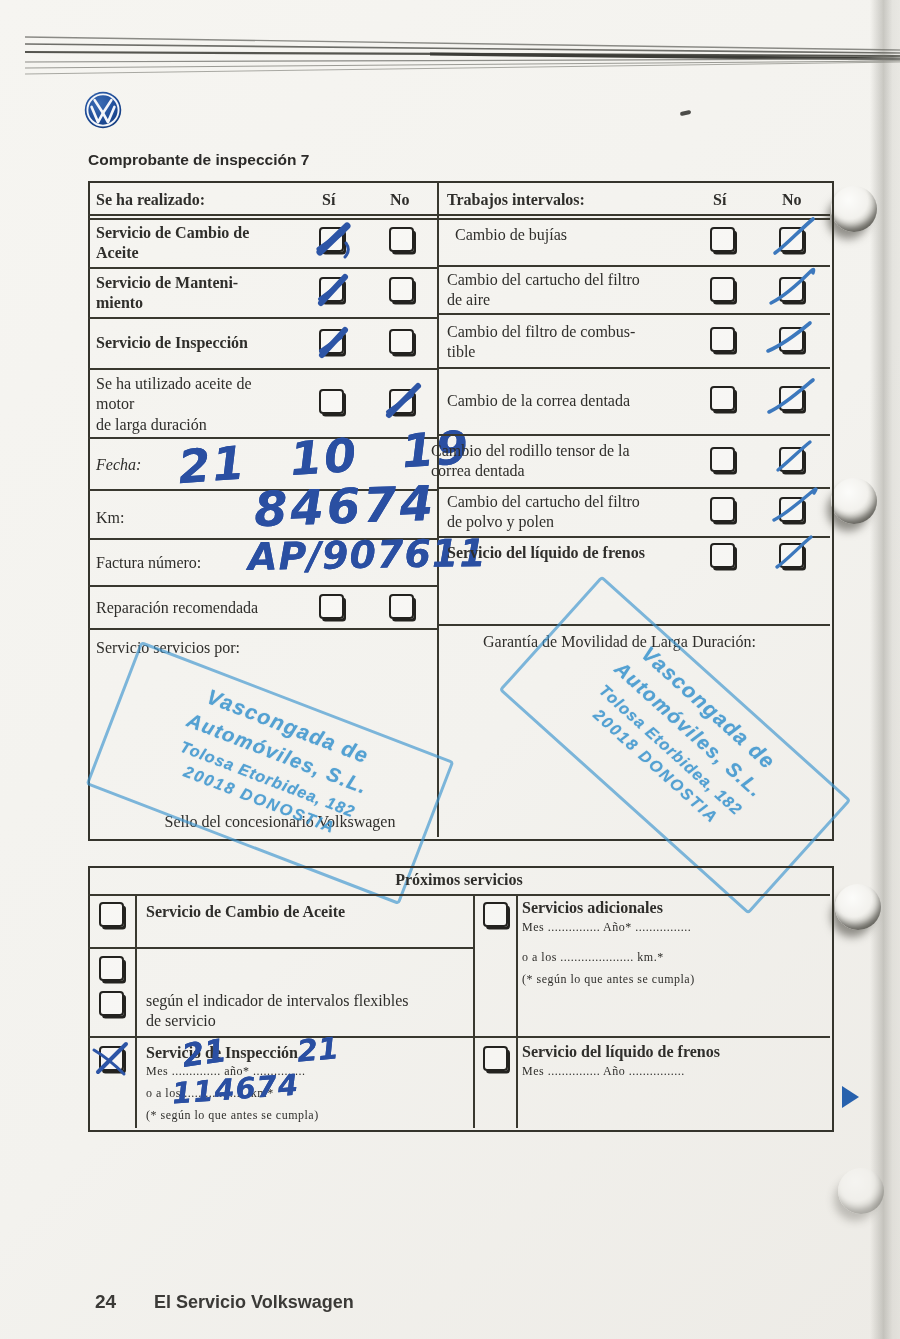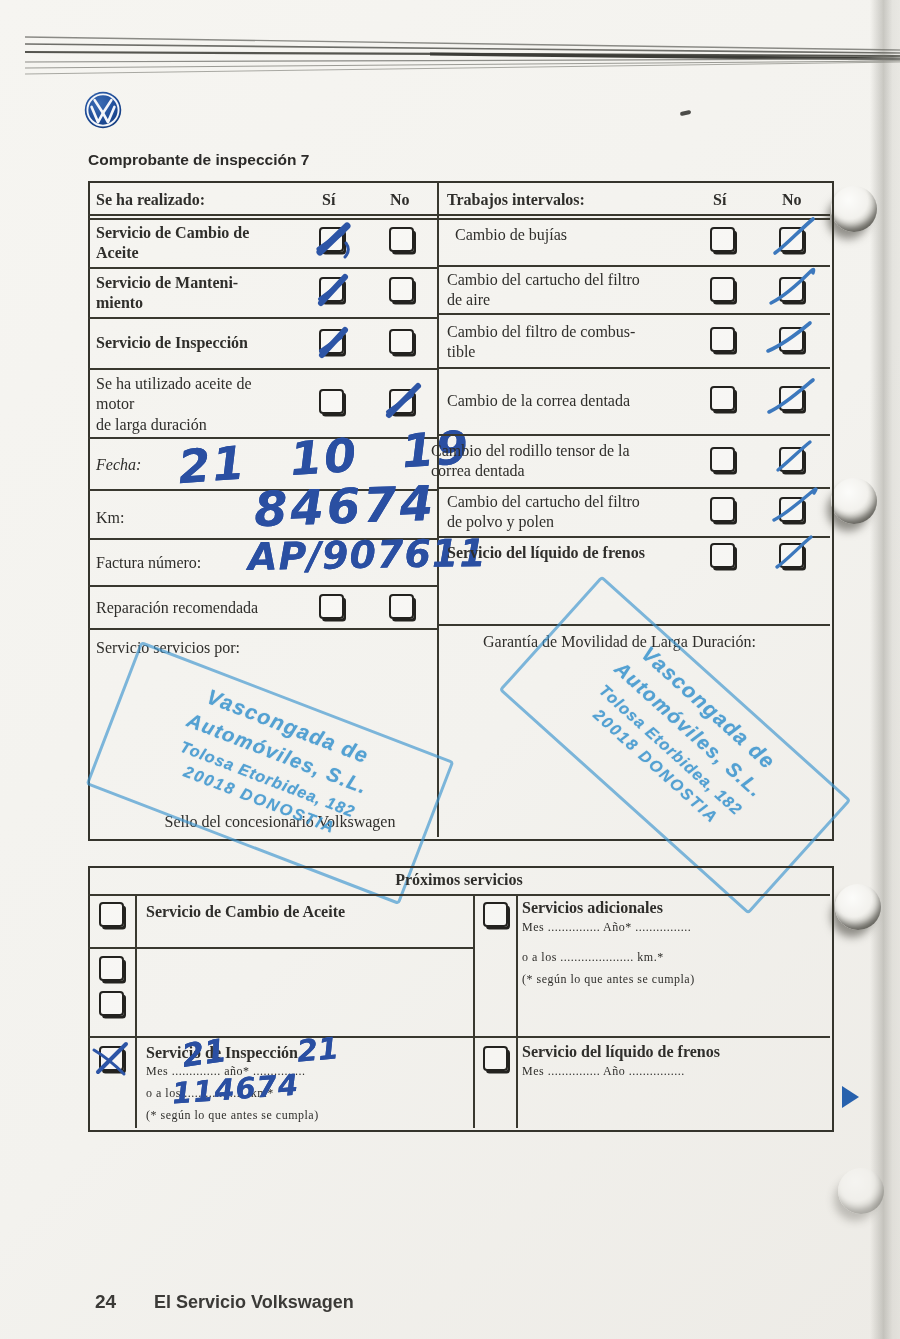--- a/index.html
+++ b/index.html
@@ -231,20 +231,22 @@
   <div class="vl" style="left:473px;top:894px;height:234px;"></div>
   <div class="vl" style="left:516px;top:894px;height:234px;"></div>
   <div class="hl" style="left:88px;top:947px;width:385px;"></div>
   <div class="hl" style="left:88px;top:1036px;width:742px;"></div>
 
   <span class="cb" style="left:99px;top:902px;"></span>
   <div class="lbl b" style="left:146px;top:902px;width:320px;">Servicio de Cambio de Aceite</div>
 
   <span class="cb" style="left:99px;top:956px;"></span>
   <span class="cb" style="left:99px;top:991px;"></span>
+  <div class="lbl pre" style="left:146px;top:991px;width:320px;">según el indicador de intervalos flexibles
+de servicio</div>
 
   <span class="cb" style="left:99px;top:1046px;"></span>
   <svg class="mk" style="left:92px;top:1040px;width:44px;height:40px;">
     <path d="M6,32 L34,4" stroke-width="4"></path>
       <path d="M2,10 C12,16 24,26 32,34" stroke-width="3"></path>
   </svg>
   <div class="lbl b" style="left:146px;top:1043px;width:320px;">Servicio de Inspección</div>
   <div class="lbl dots" style="left:146px;top:1064px;">Mes .............. año* ...............</div>
   <div class="lbl dots" style="left:146px;top:1086px;">o a los .................. km*</div>
   <div class="lbl dots" style="left:146px;top:1108px;">(* según lo que antes se cumpla)</div>

